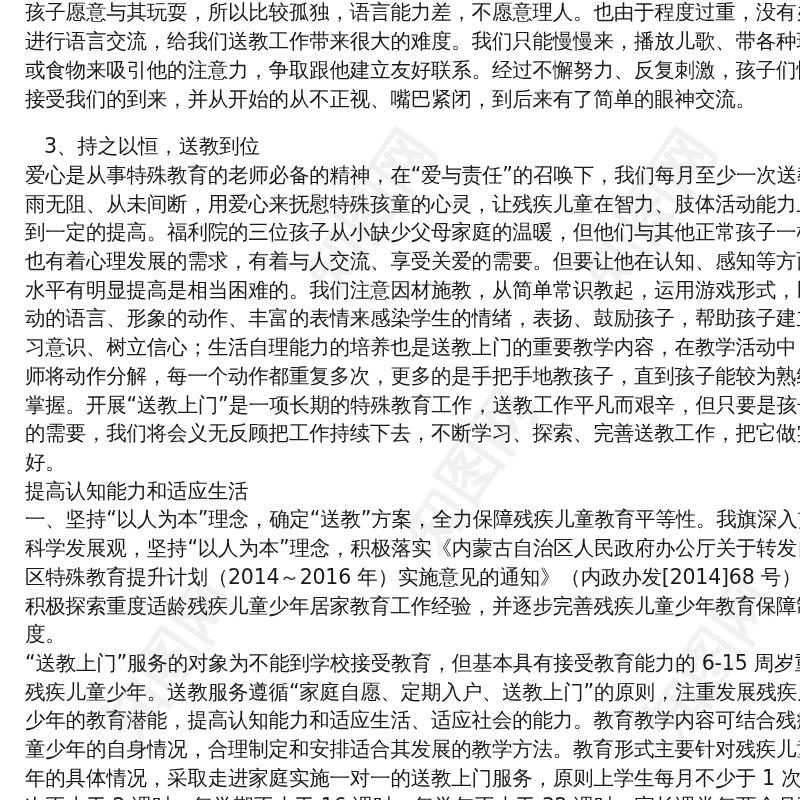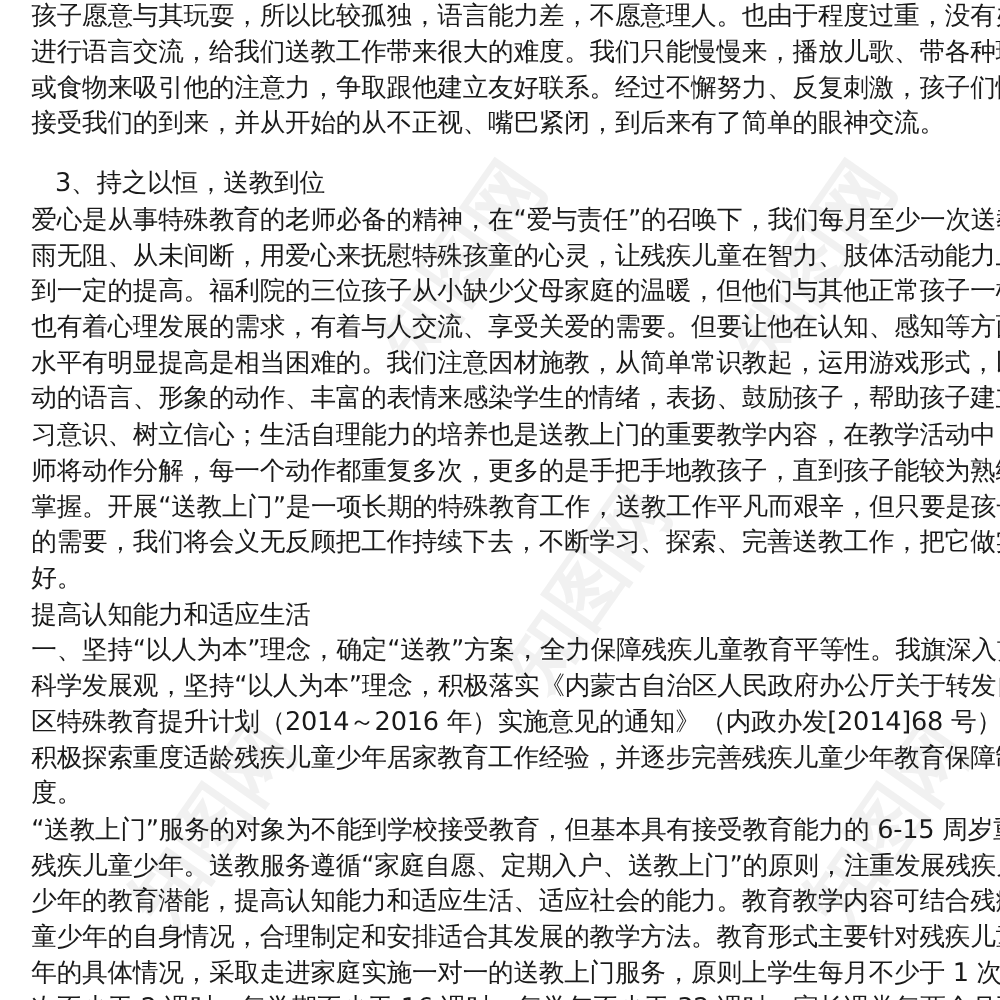--- a/index.html
+++ b/index.html
@@ -30,21 +30,21 @@
 <div class="page" id="page">
   <div class="watermark" style="left:280px;top:170px;">知图网</div>
   <div class="watermark" style="left:560px;top:170px;">知图网</div>
   <div class="watermark" style="left:80px;top:620px;">知图网</div>
   <div class="watermark" style="left:380px;top:430px;">知图网</div>
   <div class="watermark" style="left:620px;top:620px;">知图网</div>
   <div id="lines">
       <div class="line" style="top: -2px;">孩子愿意与其玩耍，所以比较孤独，语言能力差，不愿意理人。也由于程度过重，没有办法</div>
       <div class="line" style="top: 27px;">进行语言交流，给我们送教工作带来很大的难度。我们只能慢慢来，播放儿歌、带各种玩具</div>
       <div class="line" style="top: 56px;">或食物来吸引他的注意力，争取跟他建立友好联系。经过不懈努力、反复刺激，孩子们慢慢</div>
-      <div class="line short" style="top: 85px; font-family: Liberation Serif, serif;">接受我们的到来，并从开始的从不正视、嘴巴紧闭，到后来有了简单的眼神交流。</div>
+      <div class="line short" style="top: 85px;">接受我们的到来，并从开始的从不正视、嘴巴紧闭，到后来有了简单的眼神交流。</div>
       <div class="line short" style="top: 132px; margin-left: 19px;">3、持之以恒，送教到位</div>
       <div class="line" style="top: 161px;">爱心是从事特殊教育的老师必备的精神，在“爱与责任”的召唤下，我们每月至少一次送教风</div>
       <div class="line" style="top: 190px;">雨无阻、从未间断，用爱心来抚慰特殊孩童的心灵，让残疾儿童在智力、肢体活动能力上得</div>
       <div class="line" style="top: 218px;">到一定的提高。福利院的三位孩子从小缺少父母家庭的温暖，但他们与其他正常孩子一样，</div>
       <div class="line" style="top: 247px;">也有着心理发展的需求，有着与人交流、享受关爱的需要。但要让他在认知、感知等方面的</div>
       <div class="line" style="top: 276px;">水平有明显提高是相当困难的。我们注意因材施教，从简单常识教起，运用游戏形式，以生</div>
       <div class="line" style="top: 304px;">动的语言、形象的动作、丰富的表情来感染学生的情绪，表扬、鼓励孩子，帮助孩子建立学</div>
       <div class="line" style="top: 333px;">习意识、树立信心；生活自理能力的培养也是送教上门的重要教学内容，在教学活动中，教</div>
       <div class="line" style="top: 362px;">师将动作分解，每一个动作都重复多次，更多的是手把手地教孩子，直到孩子能较为熟练地</div>
       <div class="line" style="top: 391px;">掌握。开展“送教上门”是一项长期的特殊教育工作，送教工作平凡而艰辛，但只要是孩子们</div>

